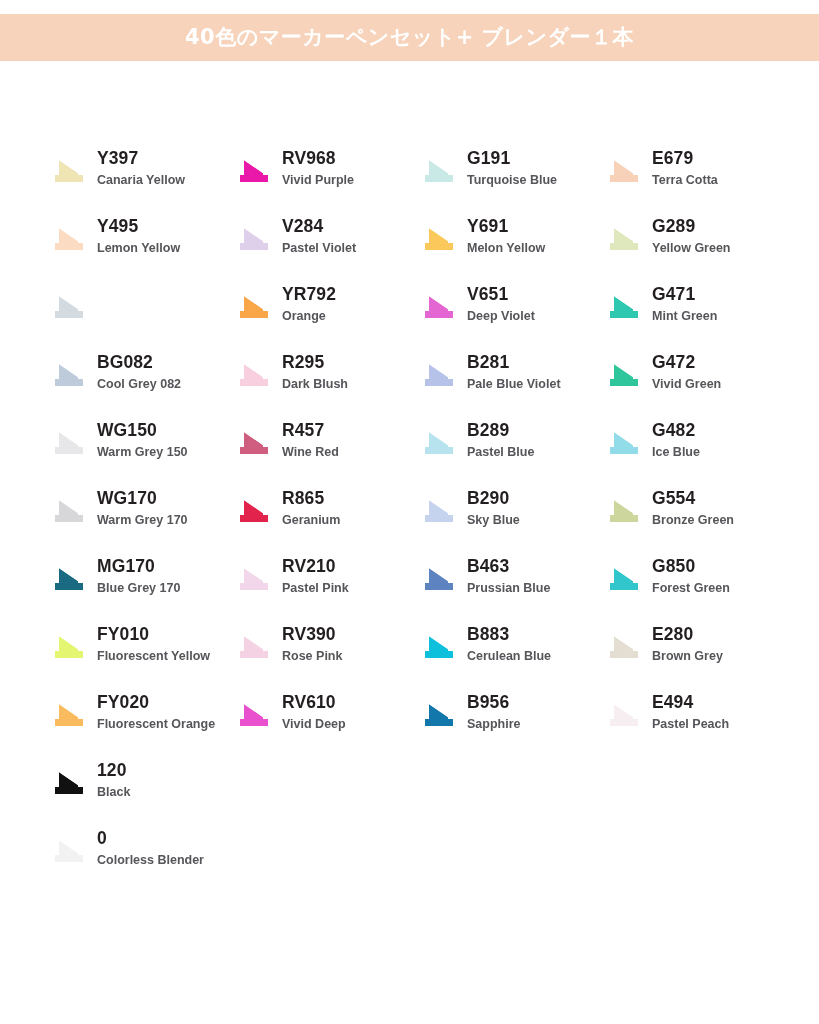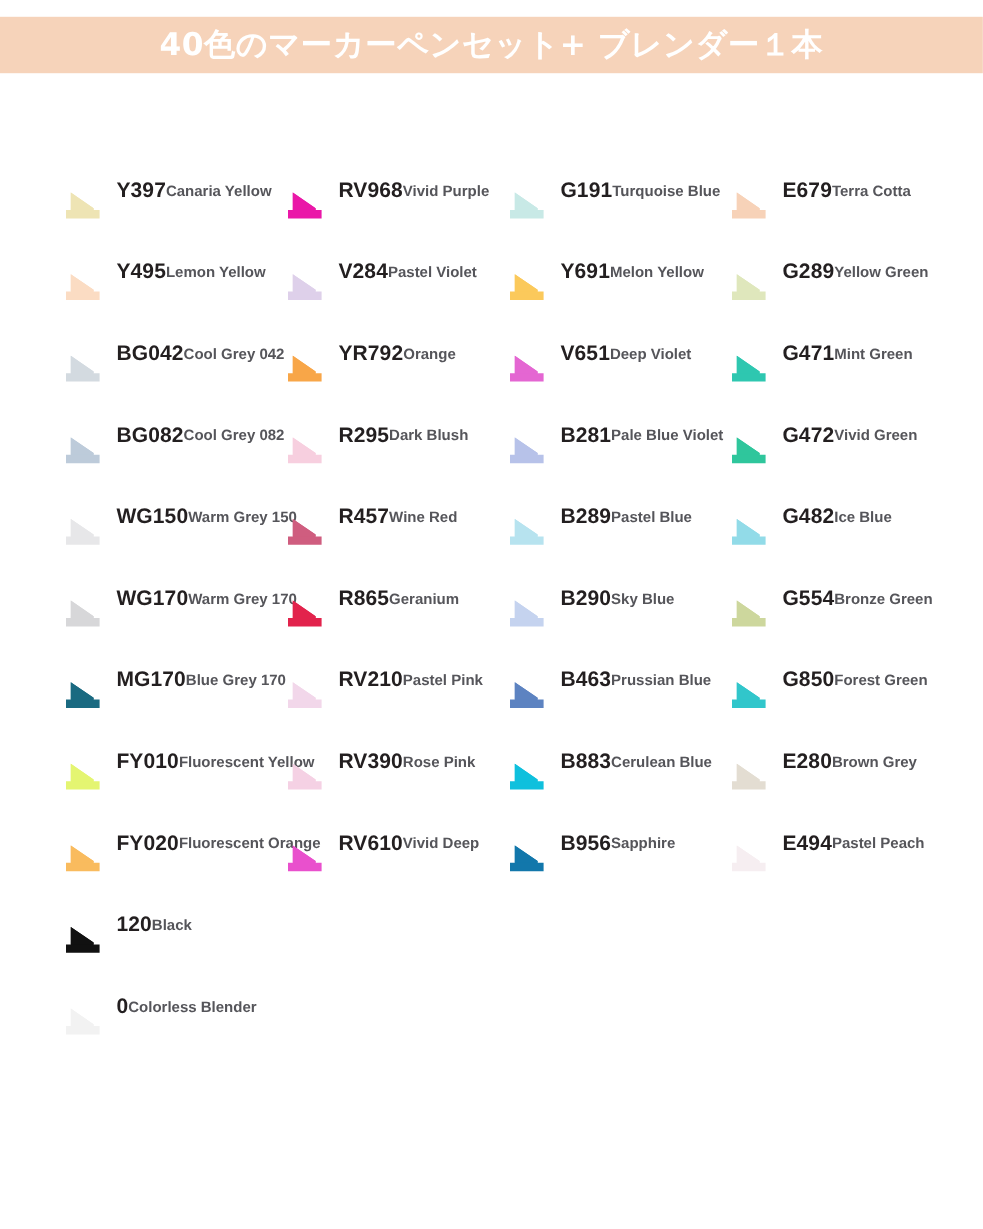--- a/index.html
+++ b/index.html
@@ -22,21 +22,21 @@
     top: 14px;
     width: 819px;
     height: 47px;
     background: #f6d3ba;
     display: flex;
     align-items: center;
     justify-content: center;
     box-sizing: border-box;
   }
   .header-title {
-    font-size: 26px;
+    font-size: 21px;
     font-weight: 700;
     color: #ffffff;
     letter-spacing: 0.5px;
     white-space: nowrap;
     line-height: 1;
     font-family: "DejaVu Sans", "Liberation Sans", sans-serif;
   }
 
   
   .swatch-grid {
@@ -68,21 +68,21 @@
     position: relative;
   }
   .nib svg {
     display: block;
     width: 38px;
     height: 34px;
   }
 
   .swatch-text {
     display: flex;
-    flex-direction: row;
+    flex-direction: column;
     justify-content: flex-start;
     padding-top: 2px;
     min-width: 0;
   }
   .swatch-code {
     font-size: 17.5px;
     font-weight: 600;
     color: #231f20;
     line-height: 1.18;
     letter-spacing: 0.1px;
@@ -201,24 +201,20 @@
         <div class="swatch-name">Yellow Green</div>
       </div>
     </div>
     <div class="swatch-cell">
       <div class="nib">
         <svg viewBox="0 0 38 34" xmlns="http://www.w3.org/2000/svg">
           <path d="M9 24 L9 9.5 L28 22.5 L28 24 L33 24 L33 31 L5 31 L5 24 Z" fill="#d3dae0"></path>
           <path d="M9 24 L9 9.5 L28 22.5 L28 24 Z" fill="#d3dae0"></path>
         </svg>
       </div>
-      <div class="swatch-text">
-        <div class="swatch-code">BG042</div>
-        <div class="swatch-name">Cool Grey 042</div>
-      </div>
     </div>
     <div class="swatch-cell">
       <div class="nib">
         <svg viewBox="0 0 38 34" xmlns="http://www.w3.org/2000/svg">
           <path d="M9 24 L9 9.5 L28 22.5 L28 24 L33 24 L33 31 L5 31 L5 24 Z" fill="#f8a648"></path>
           <path d="M9 24 L9 9.5 L28 22.5 L28 24 Z" fill="#f8a648"></path>
         </svg>
       </div>
       <div class="swatch-text">
         <div class="swatch-code">YR792</div>

